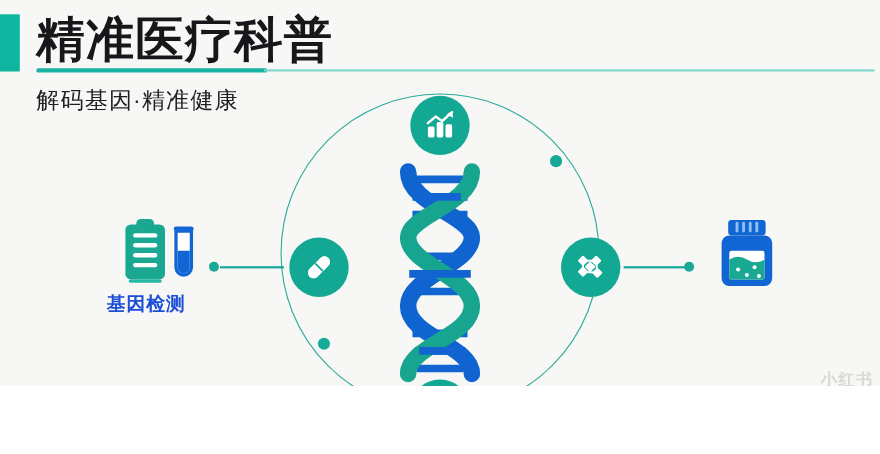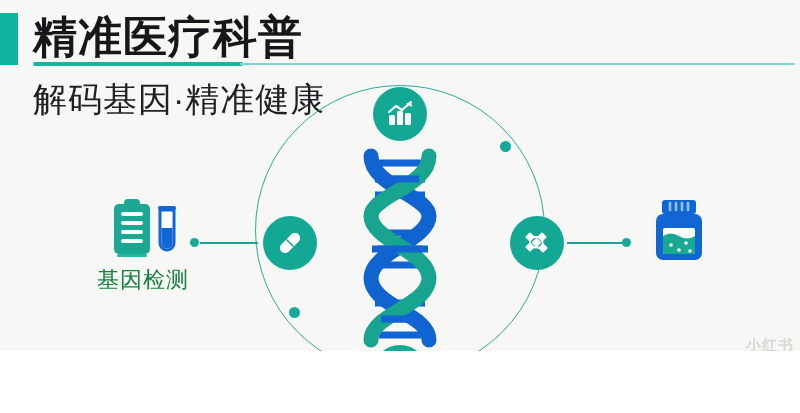--- a/index.html
+++ b/index.html
@@ -29,21 +29,21 @@
     width:210px; height:4px; background:#1ab3a2;
     border-radius:2px;
   }
   #title-rule-thin{
     position:absolute; left:240px; top:63px;
     width:555px; height:2px;
     background:#7fd6cc;
   }
   #page-subtitle{
     position:absolute; left:33px; top:77px;
-    font-size:34px; font-weight:normal; color:#1d2024;
+    font-size:21px; font-weight:normal; color:#1d2024;
     letter-spacing:1px; white-space:nowrap;
   }
 
   
   #orbit{
     position:absolute; left:255px; top:85px;
     width:290px; height:290px;
   }
   #orbit-ring{
     position:absolute; inset:0;
@@ -86,22 +86,22 @@
     border-radius:50%; background:#16a998;
   }
   #conn-dot-left{ left:190px; top:238px; }
   #conn-dot-right{ left:622px; top:238px; }
 
   
   #side-left-icon{ position:absolute; left:112px; top:198px; width:72px; height:62px; }
   #side-right-icon{ position:absolute; left:648px; top:198px; width:62px; height:64px; }
 
   .side-label{
-    position:absolute; font-size:22px; font-weight:normal;
-    color:#15803d; letter-spacing:1px; white-space:nowrap;
+    position:absolute; font-size:17px; font-weight:bold;
+    color:#1d4ed8; letter-spacing:1px; white-space:nowrap;
   }
   #label-left{ left:97px; top:265px; }
   #label-right{ left:630px; top:265px; }
   #label-bottom{
     position:absolute; left:0; top:398px; width:800px;
     text-align:center; font-size:23px; font-weight:bold;
     color:#14171b; letter-spacing:1px; white-space:nowrap;
   }
 
   #watermark{

